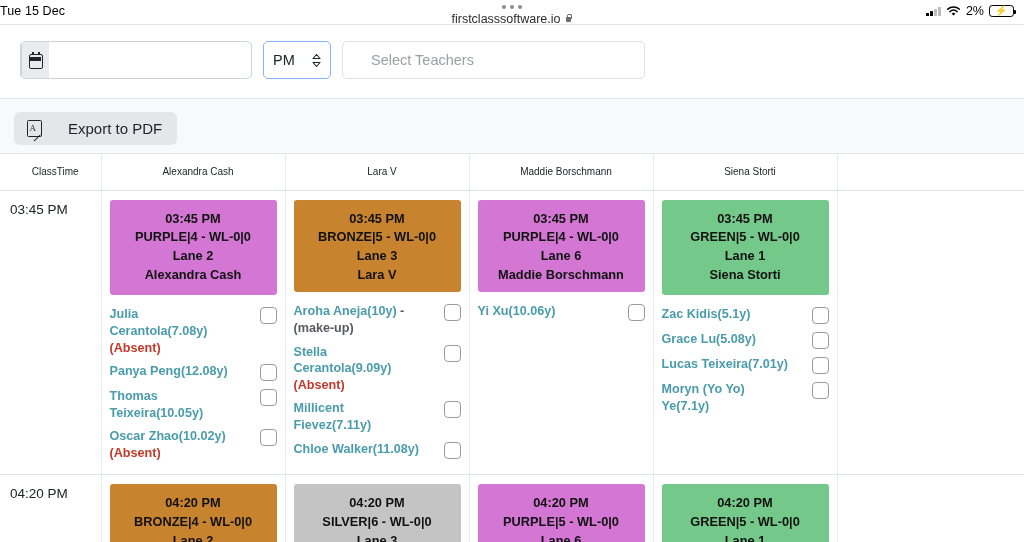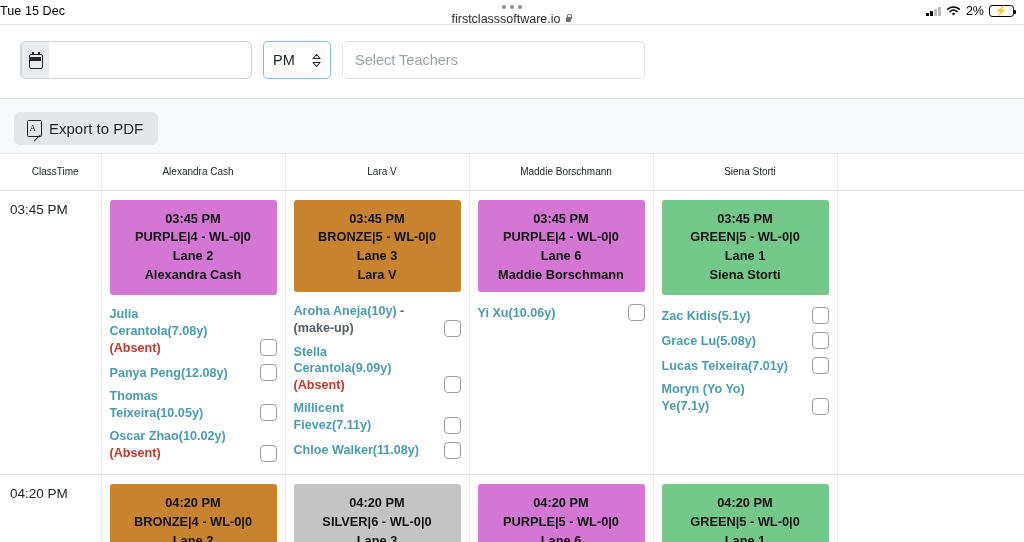--- a/index.html
+++ b/index.html
@@ -109,36 +109,36 @@
     border: 1px solid #86b7fe; border-radius: 5px;
     background: #fff; display: flex; align-items: center;
     justify-content: space-between; padding: 0 9px;
     font-size: 14.5px; color: #212529; cursor: pointer; text-align: right;
   }
   .updown { font-size: 11px; color: #212529; line-height: 1; display:flex; flex-direction:column; }
 
   .teachers-field {
     flex: 1; max-width: 303px; height: 38px;
     border: 1px solid #dee2e6; border-radius: 5px;
-    display: flex; align-items: center; padding: 0 12px;
+    display: flex; align-items: center; padding: 0 28px;
     background: #fff;
   }
   .teachers-field input {
     border: none; outline: none; width: 100%;
     font-size: 14.5px; color: #212529;
     font-family: "Liberation Sans", sans-serif; background: transparent;
   }
   .teachers-field input::placeholder { color: #9aa0a6; }
 
   .exportbar {
     background: #f8f9fa; border-bottom: 1px solid #e2e4e8;
     padding: 13px 0 13px 14px; height: 55px;
   }
   .export-btn {
-    display: inline-flex; align-items: center; gap: 7px;
+    display: inline-flex; align-items: center; gap: 26px;
     background: #e4e6e9; border: none; border-radius: 6px;
     padding: 8px 15px 8px 13px;
     font-size: 15px; color: #1f2328; cursor: pointer;
     font-family: "Liberation Sans", sans-serif;
   }
   .pdf-ico { width: 15px; height: 17px; position: relative; flex: none; }
   .pdf-ico::before {
     content:""; position:absolute; inset:0; border:1.3px solid #1f2328;
     border-radius:1.5px;
   }
@@ -187,21 +187,21 @@
   }
   .class-block .ln { display: block; margin-bottom: 3px; }
   .class-block .ln:last-child { margin-bottom: 0; }
   .dot {
     width: 10px; height: 10px; border-radius: 50%;
     background: #fff; margin: 6px auto 0 auto;
   }
 
   .student-list { margin-top: 6px; }
   .student-row {
-    display: flex; align-items: flex-end; justify-content: space-between;
+    display: flex; align-items: flex-start; justify-content: space-between;
     gap: 20px; padding: 5px 0 2px 0;
   }
   .student-name {
     font-size: 12.6px; font-weight: bold; color: #4a9cad;
     line-height: 1.32; flex: 1;
   }
   .student-name .suffix { color: #555b61; }
   .student-name .absent { color: #c0392b; display: block; }
   .chk {
     width: 17px; height: 17px; flex: none; margin-top: 1px;

